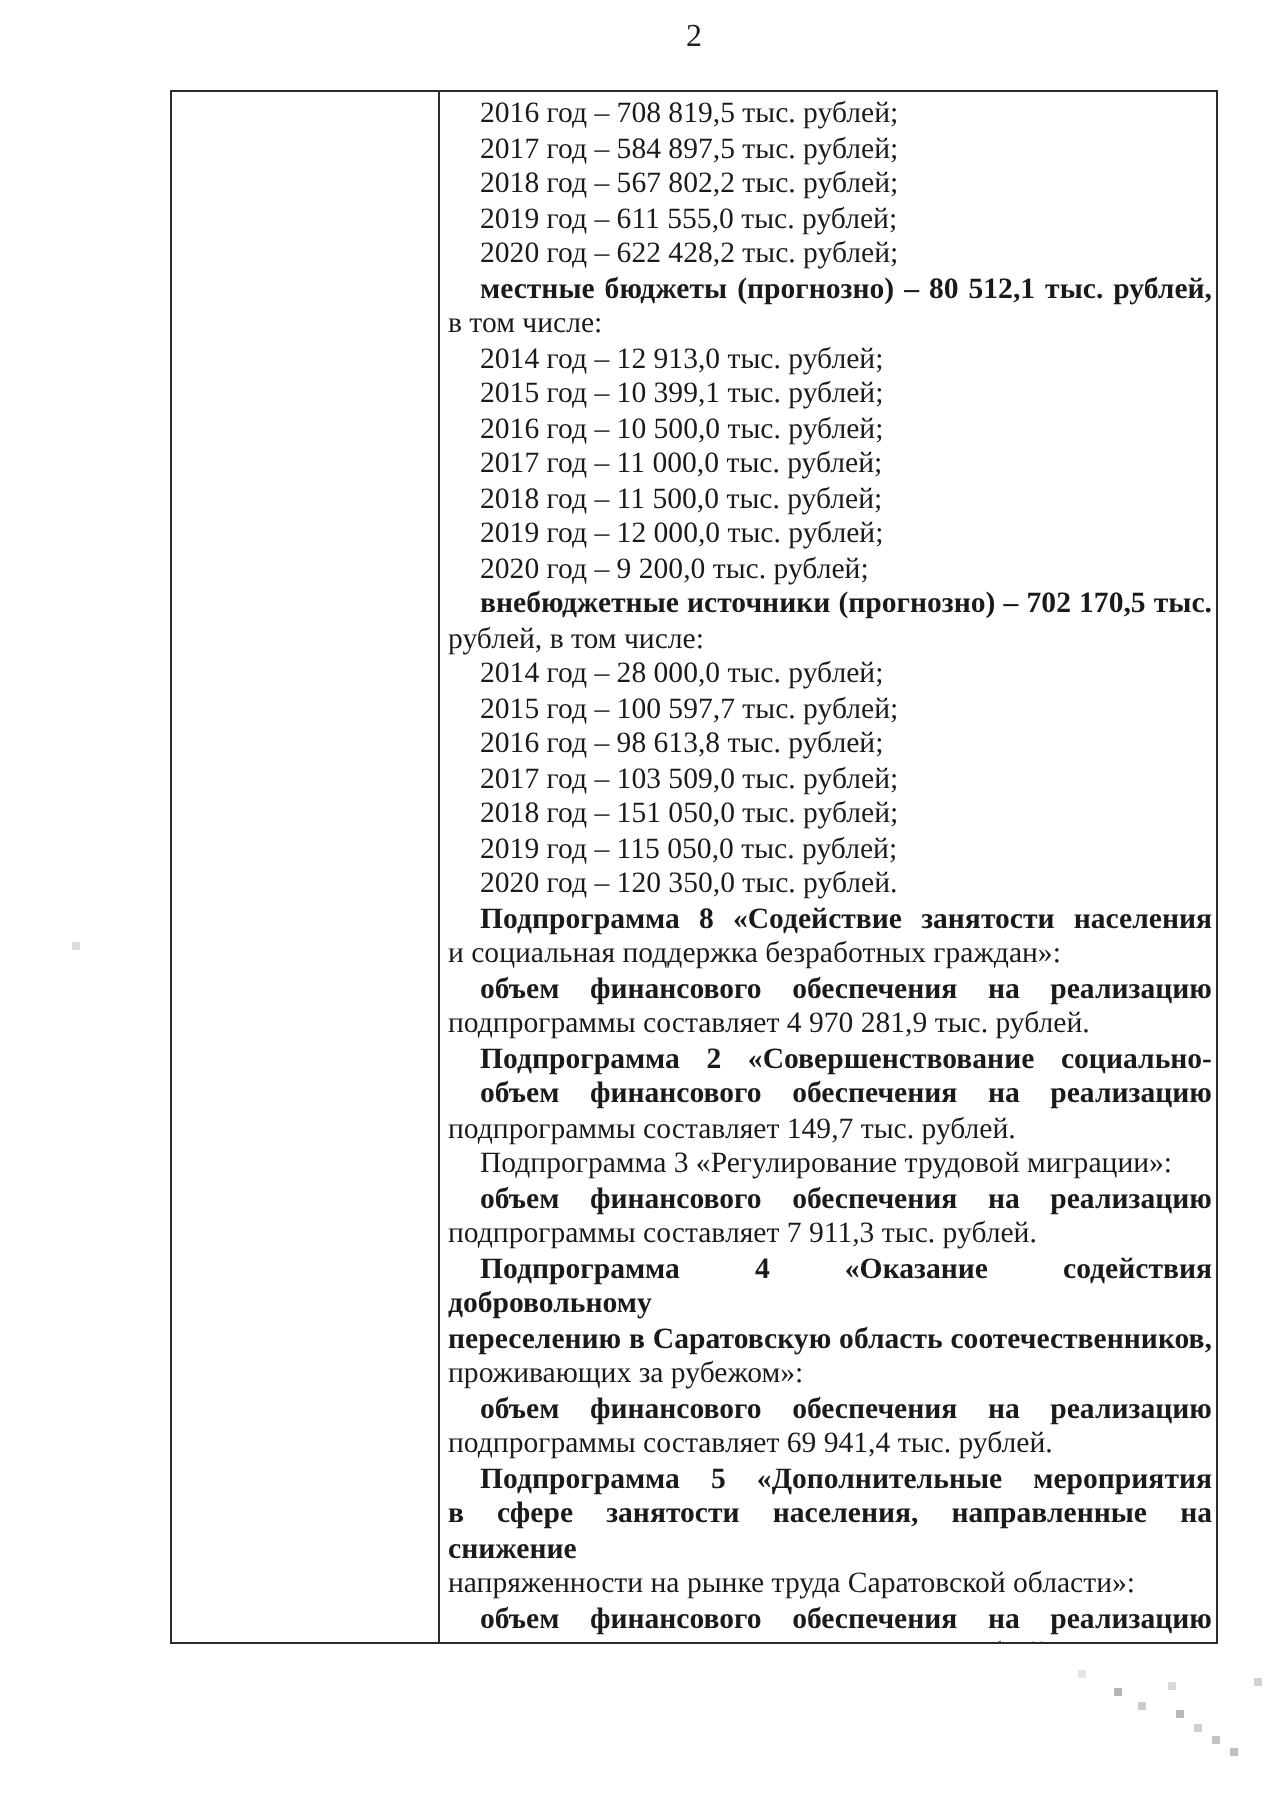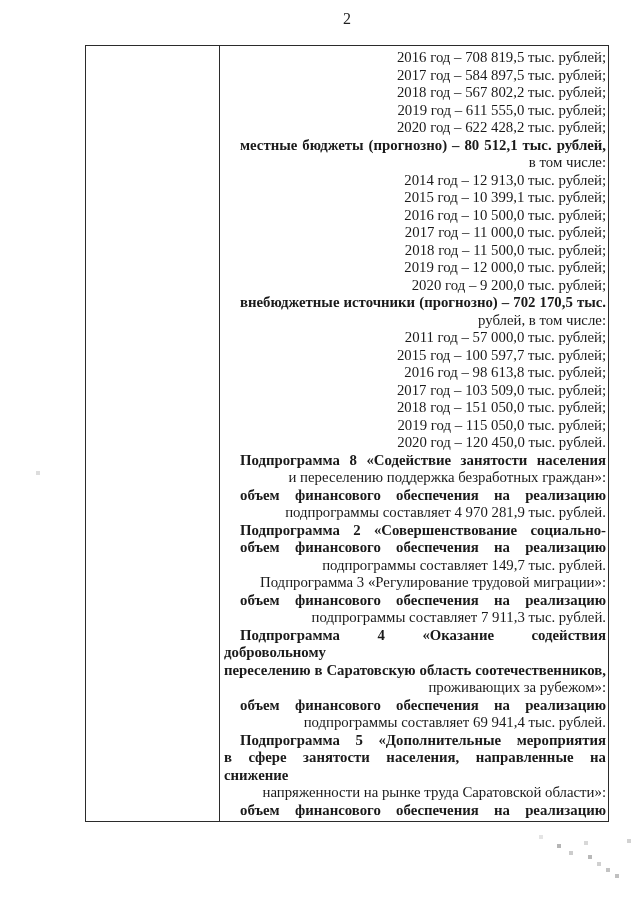--- a/index.html
+++ b/index.html
@@ -43,21 +43,21 @@
   }
   .cell-right {
     flex: 1;
     box-sizing: border-box;
     padding: 3px 2px 0 4px;
     font-size: 14.8px;
     line-height: 17.5px;
     overflow: hidden;
   }
   .line {
-    text-align: right;
+    text-align: left;
   }
   .line.indent {
     text-indent: 16px;
   }
   .line.fill {
     text-align: justify;
     text-align-last: justify;
     font-weight: bold;
   }
   .scan-noise {
@@ -97,29 +97,29 @@
       <div class="line">в том числе:</div>
       <div class="line indent">2014 год – 12 913,0 тыс. рублей;</div>
       <div class="line indent">2015 год – 10 399,1 тыс. рублей;</div>
       <div class="line indent">2016 год – 10 500,0 тыс. рублей;</div>
       <div class="line indent">2017 год – 11 000,0 тыс. рублей;</div>
       <div class="line indent">2018 год – 11 500,0 тыс. рублей;</div>
       <div class="line indent">2019 год – 12 000,0 тыс. рублей;</div>
       <div class="line indent">2020 год – 9 200,0 тыс. рублей;</div>
       <div class="line indent fill">внебюджетные источники (прогнозно) – 702 170,5 тыс.</div>
       <div class="line">рублей, в том числе:</div>
-      <div class="line indent">2011 год – 57 000,0 тыс. рублей;</div>
+      <div class="line indent">2014 год – 28 000,0 тыс. рублей;</div>
       <div class="line indent">2015 год – 100 597,7 тыс. рублей;</div>
       <div class="line indent">2016 год – 98 613,8 тыс. рублей;</div>
       <div class="line indent">2017 год – 103 509,0 тыс. рублей;</div>
       <div class="line indent">2018 год – 151 050,0 тыс. рублей;</div>
       <div class="line indent">2019 год – 115 050,0 тыс. рублей;</div>
-      <div class="line indent">2020 год – 120 450,0 тыс. рублей.</div>
+      <div class="line indent">2020 год – 120 350,0 тыс. рублей.</div>
       <div class="line indent fill">Подпрограмма 8 «Содействие занятости населения</div>
-      <div class="line">и переселению поддержка безработных граждан»:</div>
+      <div class="line">и социальная поддержка безработных граждан»:</div>
       <div class="line indent fill">объем финансового обеспечения на реализацию</div>
       <div class="line">подпрограммы составляет 4 970 281,9 тыс. рублей.</div>
       <div class="line indent fill">Подпрограмма 2 «Совершенствование социально-</div>
       <div class="line indent fill">объем финансового обеспечения на реализацию</div>
       <div class="line">подпрограммы составляет 149,7 тыс. рублей.</div>
       <div class="line indent">Подпрограмма 3 «Регулирование трудовой миграции»:</div>
       <div class="line indent fill">объем финансового обеспечения на реализацию</div>
       <div class="line">подпрограммы составляет 7 911,3 тыс. рублей.</div>
       <div class="line indent fill">Подпрограмма 4 «Оказание содействия добровольному</div>
       <div class="line fill">переселению в Саратовскую область соотечественников,</div>

